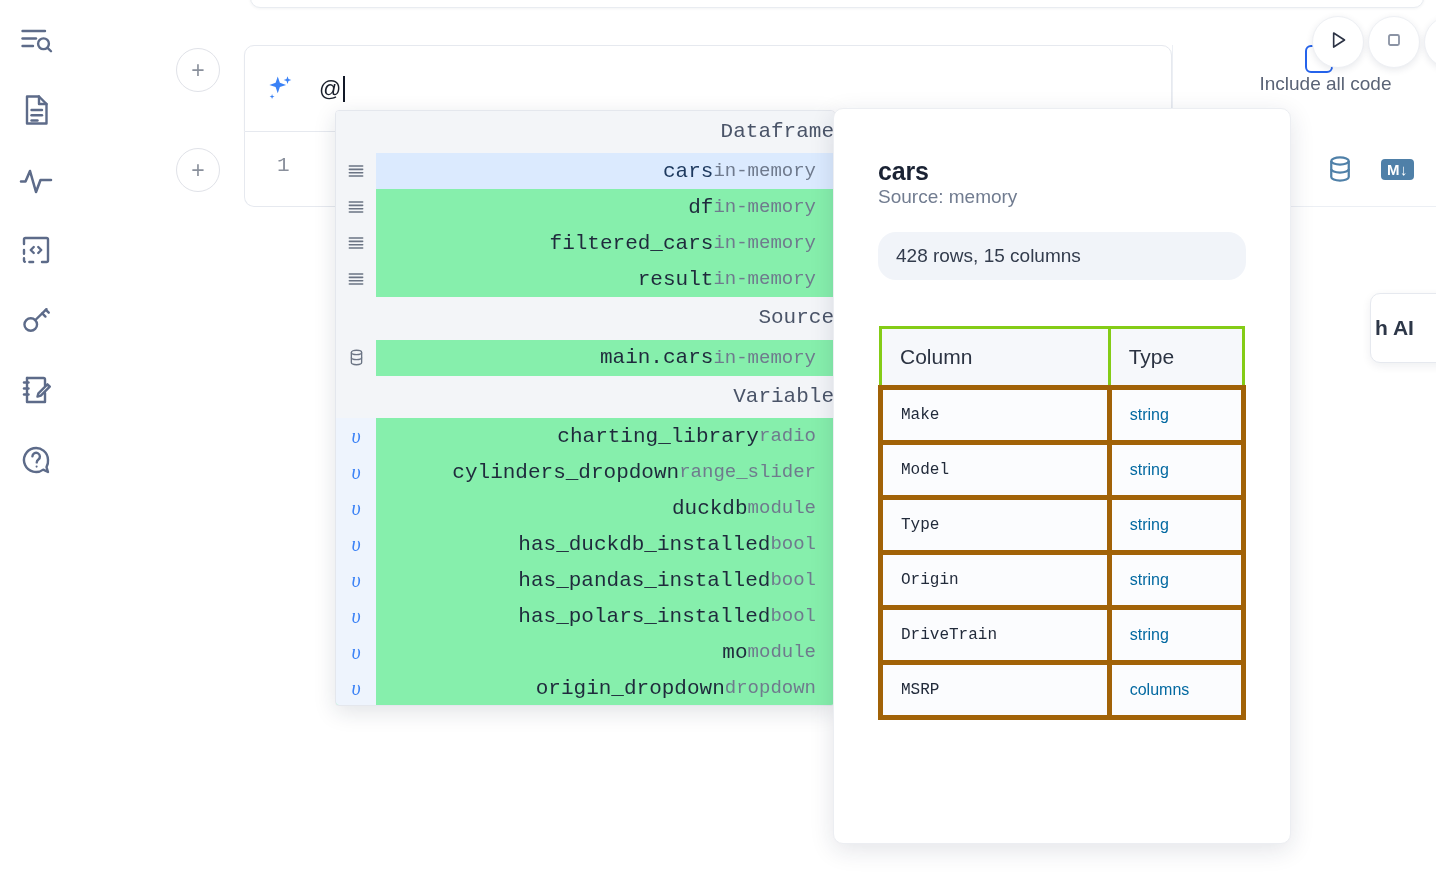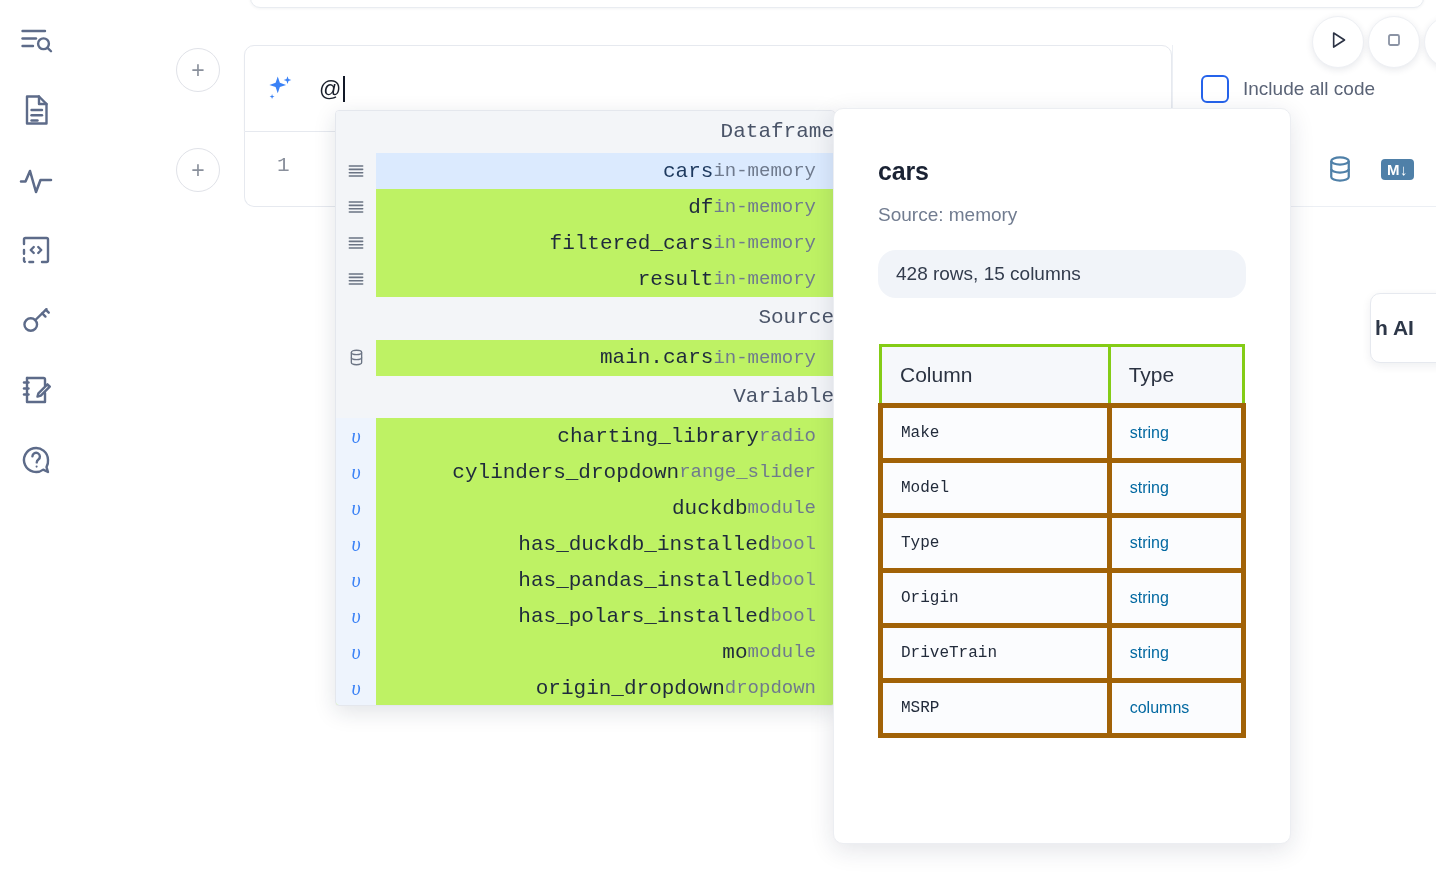--- a/index.html
+++ b/index.html
@@ -70,20 +70,21 @@
     display: inline-block; width: 2px; height: 26px;
     background: #111827; margin-left: 1px;
     vertical-align: middle;
   }
 
   
   .include-bar {
     position: absolute; left: 1100px; top: 45px; right: 0; height: 87px;
     display: flex; align-items: center; padding-left: 28px;
     border-left: 1px solid #eceff4;
+    flex-direction: column;
   }
   .chk-box {
     width: 28px; height: 28px; border: 2px solid #2563eb; border-radius: 6px;
     background: #fff; flex: none; cursor: pointer;
   }
   .chk-label {
     margin-left: 14px; font-size: 19px; color: #5a6376;
     font-family: "Liberation Sans", sans-serif; white-space: nowrap;
   }
 
@@ -148,21 +149,21 @@
     overflow: hidden; z-index: 20;
   }
   .ac-scroll { height: 100%; overflow: hidden; text-align: right; }
   .ac-group {
     background: #f3f5f8; color: #4a5468;
     font-family: "Liberation Mono", monospace; font-size: 21px;
     padding: 6px 0 6px 14px; line-height: 1.45;
   }
   .ac-item {
     display: flex; align-items: center; height: 36px;
-    background: #bef264; cursor: pointer; position: relative;
+    background: #86efac; cursor: pointer; position: relative;
   }
   .ac-item.selected { background: #dbeafe; }
   .ac-item .ic {
     width: 40px; height: 36px; flex: none;
     display: flex; align-items: center; justify-content: center;
     background: #f3f5f8; color: #6b7484;
   }
   .ac-item.selected .ic { background: #f3f5f8; }
   .ac-item.var .ic { background: #eef4fd; color: #3b82f6; }
   .ac-item .nm {
@@ -185,21 +186,21 @@
     position: absolute; left: 833px; top: 108px; width: 458px; height: 736px;
     background: #fff; border: 1px solid #eceef2; border-radius: 10px;
     box-shadow: 0 6px 24px rgba(25,35,65,.12);
     overflow: hidden; z-index: 25;
     padding: 48px 44px 0 44px;
   }
   .doc-title {
     font-size: 25px; font-weight: 700; color: #1a2233; letter-spacing: -.2px;
   }
   .doc-source {
-    margin-top: 18px; font-size: 19px; color: #6b7policy;
+    font-size: 19px; color: #6b7policy;
   }
   .doc-source { color: #717c90; }
   .doc-pill {
     margin-top: 24px; background: #f1f4f9; border-radius: 18px;
     padding: 13px 18px; font-size: 19px; color: #333c4d;
   }
   .doc-table {
     margin-top: 46px; width: 100%; border-collapse: collapse;
     border: 1px solid #e7eaf0; table-layout: fixed;
   }

